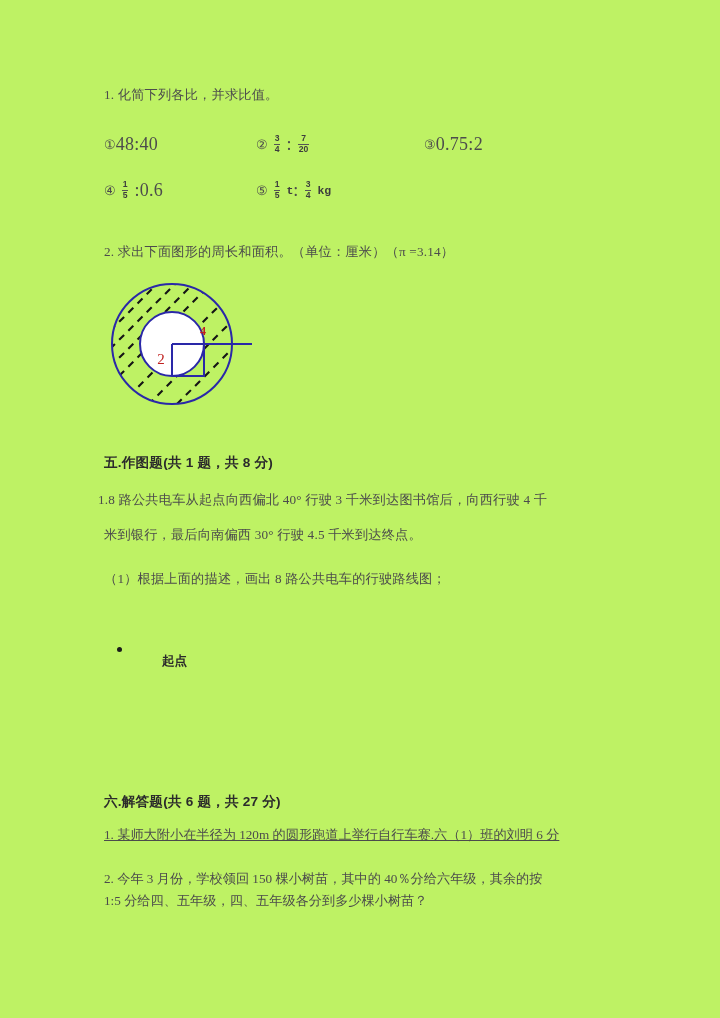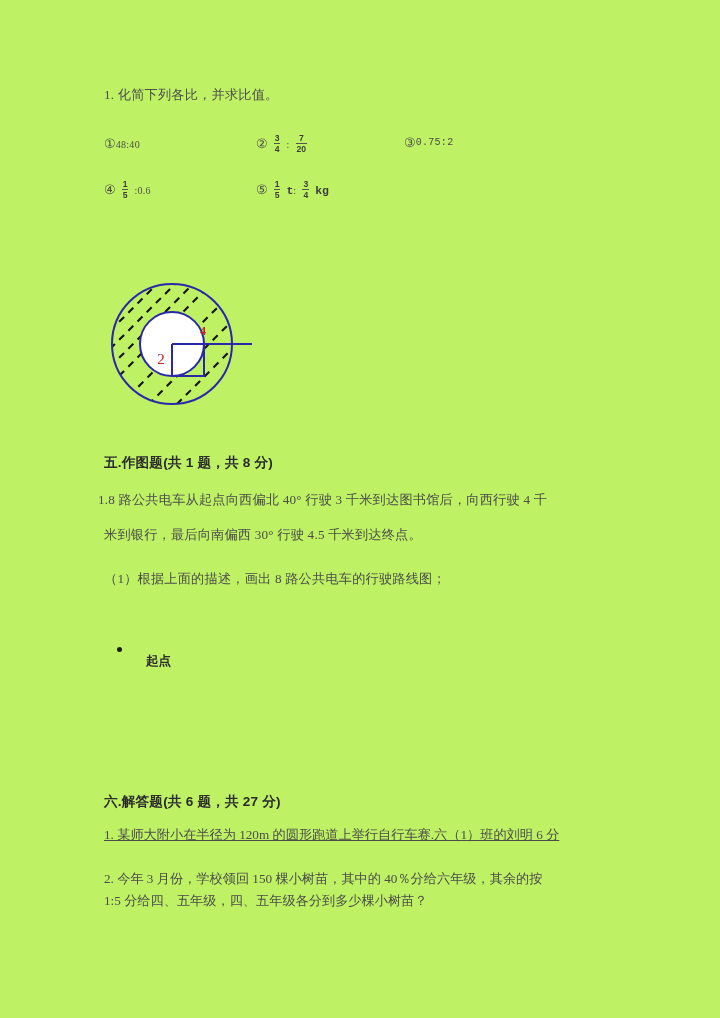--- a/index.html
+++ b/index.html
@@ -71,38 +71,38 @@
     padding: 0.5px 1px 0 1px;
   }
   .circnum {
     display: inline-block;
     font-size: 13px;
     vertical-align: middle;
     color: #4c4c4c;
   }
   .expr {
     display: inline-block;
-    font-size: 10px;
+    font-size: 18px;
     vertical-align: middle;
     color: #4c4c4c;
     letter-spacing: 0.3px;
   }
   .unit {
     font-family: "Liberation Mono", "DejaVu Sans Mono", monospace;
     font-size: 11.5px;
     font-weight: bold;
     color: #3d3d3d;
     vertical-align: middle;
   }
 
   
   .startpoint {
     display: flex;
     align-items: flex-start;
-    gap: 24px;
+    gap: 40px;
   }
   .bullet-dot {
     width: 5px;
     height: 5px;
     border-radius: 50%;
     background: #1a1a1a;
     margin-top: 2px;
     flex: 0 0 auto;
   }
   .startpoint-label {
@@ -141,21 +141,21 @@
       <span class="num">3</span>
       <span class="den">4</span>
     </span>
     <span class="expr">:</span>
     <span class="frac">
       <span class="num">7</span>
       <span class="den">20</span>
     </span>
   </div>
 
-  <div class="abs" style="left:404px; top:134px;font-family:Liberation Mono, monospace;">
+  <div class="abs" style="left:424px; top:134px;">
     <span class="circnum">③</span><span class="expr">0.75:2</span>
   </div>
 
   <div class="abs" style="left:104px; top:180px;">
     <span class="circnum">④</span>
     <span class="frac">
       <span class="num">1</span>
       <span class="den">5</span>
     </span>
     <span class="expr">:0.6</span>
@@ -168,20 +168,21 @@
       <span class="den">5</span>
     </span>
     <span class="unit">t</span><span class="expr">:</span>
     <span class="frac">
       <span class="num">3</span>
       <span class="den">4</span>
     </span>
     <span class="unit">kg</span>
   </div>
 
+  <div class="abs qline" style="left:104px; top:239px;">2. 求出下面图形的周长和面积。（单位：厘米）（π =3.14）</div>
 
   <div class="figure-wrap">
     <svg width="160" height="136" viewBox="0 0 160 136" xmlns="http://www.w3.org/2000/svg">
       <defs>
         <clipPath id="outerClip">
           <circle cx="68" cy="63" r="60"></circle>
         </clipPath>
         <clipPath id="ringClip">
           <path d="M 68 3 A 60 60 0 1 1 67.99 3 Z M 68 31 A 32 32 0 1 0 68.01 31 Z" clip-rule="evenodd"></path>
         </clipPath>

